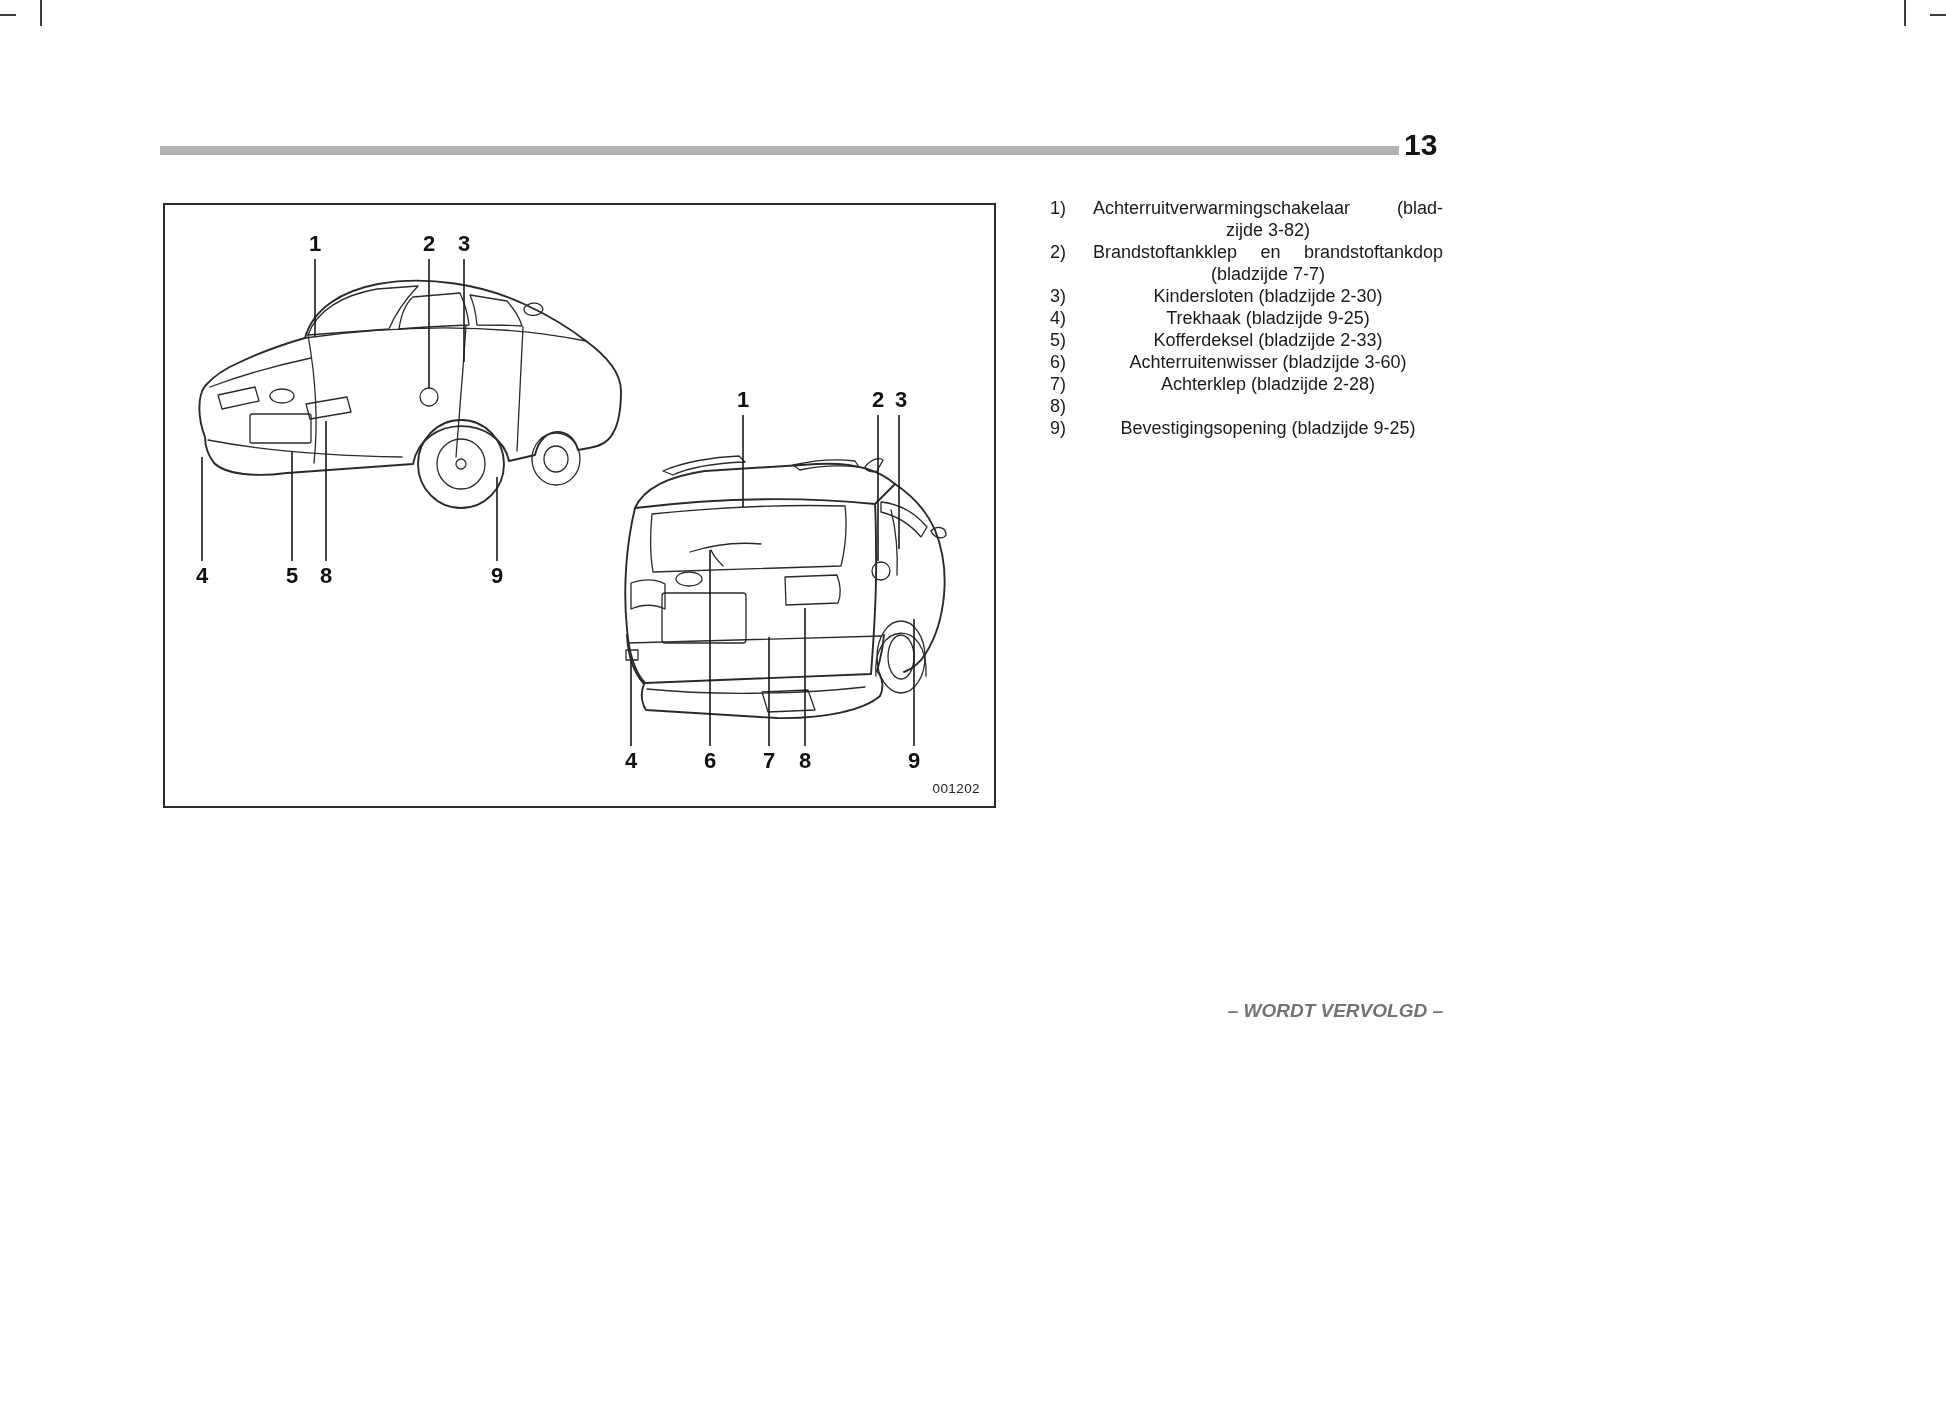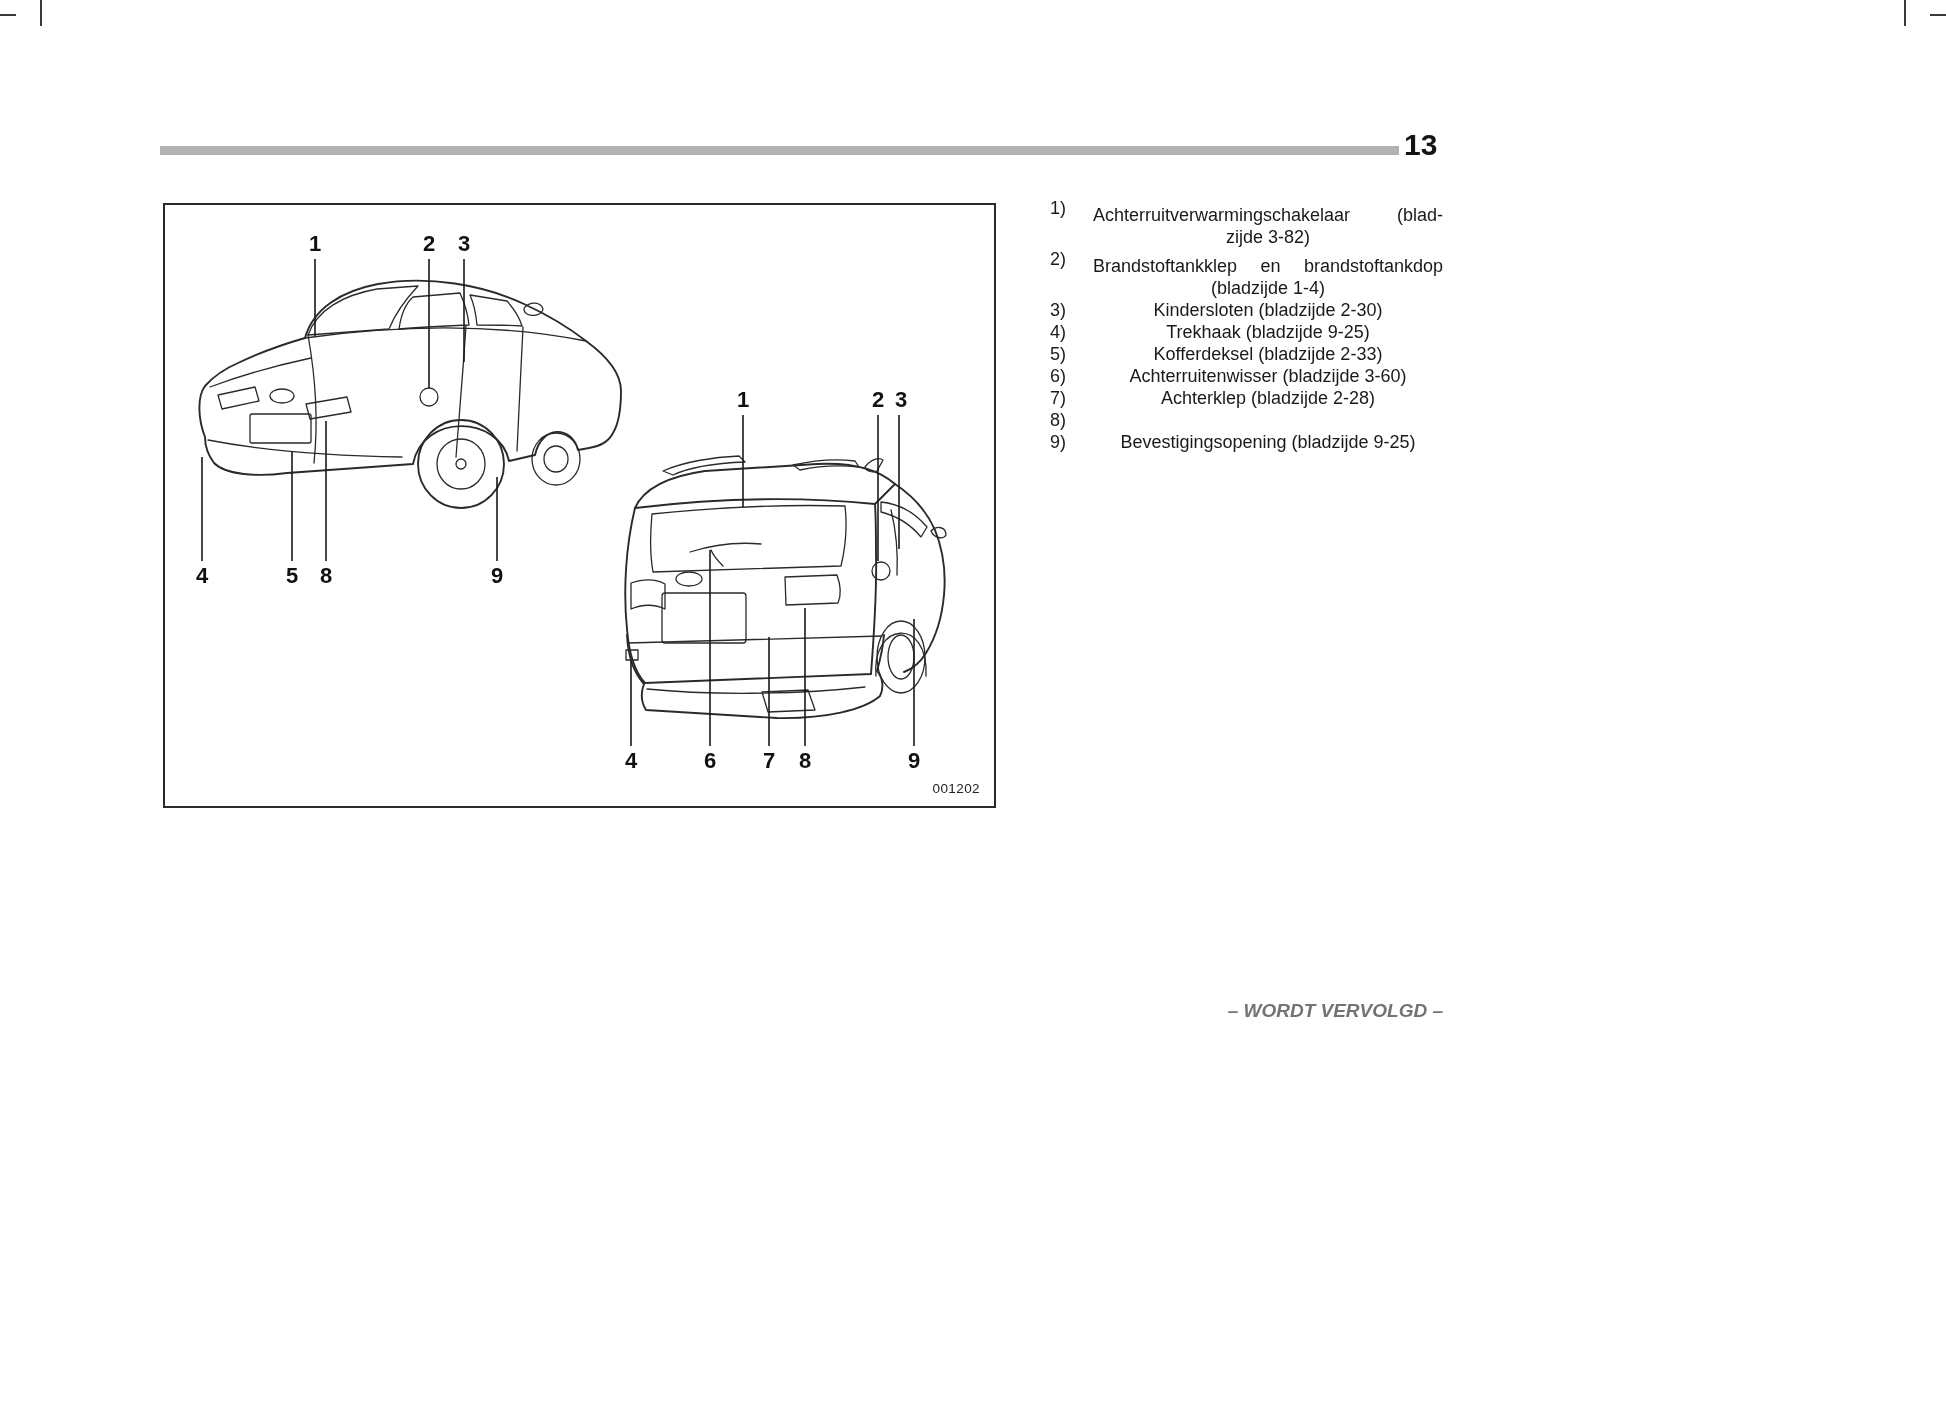--- a/index.html
+++ b/index.html
@@ -24,21 +24,21 @@
   svg .detail{fill:none;stroke:#2a2a2a;stroke-width:1.3;stroke-linecap:round;stroke-linejoin:round;}
   svg .leader{fill:none;stroke:#1a1a1a;stroke-width:1.6;}
   svg .callout{font-family:"Liberation Sans",sans-serif;font-size:22px;font-weight:700;fill:#111;text-anchor:middle;}
 
   
   .legend{position:absolute;left:1050px;top:197px;width:393px;}
   .legend-item{display:flex;font-size:18px;line-height:22px;}
   .legend-num{flex:0 0 43px;width:43px;}
   .legend-text{flex:1;}
   .lline{display:block;text-align:center;}
-  .jline{display:block;text-align:justify;text-align-last:justify;margin-top:7px;}
+  .jline{display:block;text-align:justify;text-align-last:justify;}
 
   
   .continued{position:absolute;right:503px;top:1000px;font-size:19px;
     font-weight:bold;font-style:italic;white-space:nowrap;color:#737373;}
 </style>
 </head>
 <body>
 
 <div class="page">
 
@@ -180,21 +180,21 @@
       <span class="legend-text">
         <span class="jline">Achterruitverwarmingschakelaar (blad-</span>
         <span class="lline">zijde 3-82)</span>
       </span>
     </div>
 
     <div class="legend-item">
       <span class="legend-num">2)</span>
       <span class="legend-text">
         <span class="jline">Brandstoftankklep en brandstoftankdop</span>
-        <span class="lline">(bladzijde 1-4)</span>
+        <span class="lline">(bladzijde 7-7)</span>
       </span>
     </div>
 
     <div class="legend-item">
       <span class="legend-num">3)</span>
       <span class="legend-text">
         <span class="lline">Kindersloten (bladzijde 2-30)</span>
       </span>
     </div>
 

